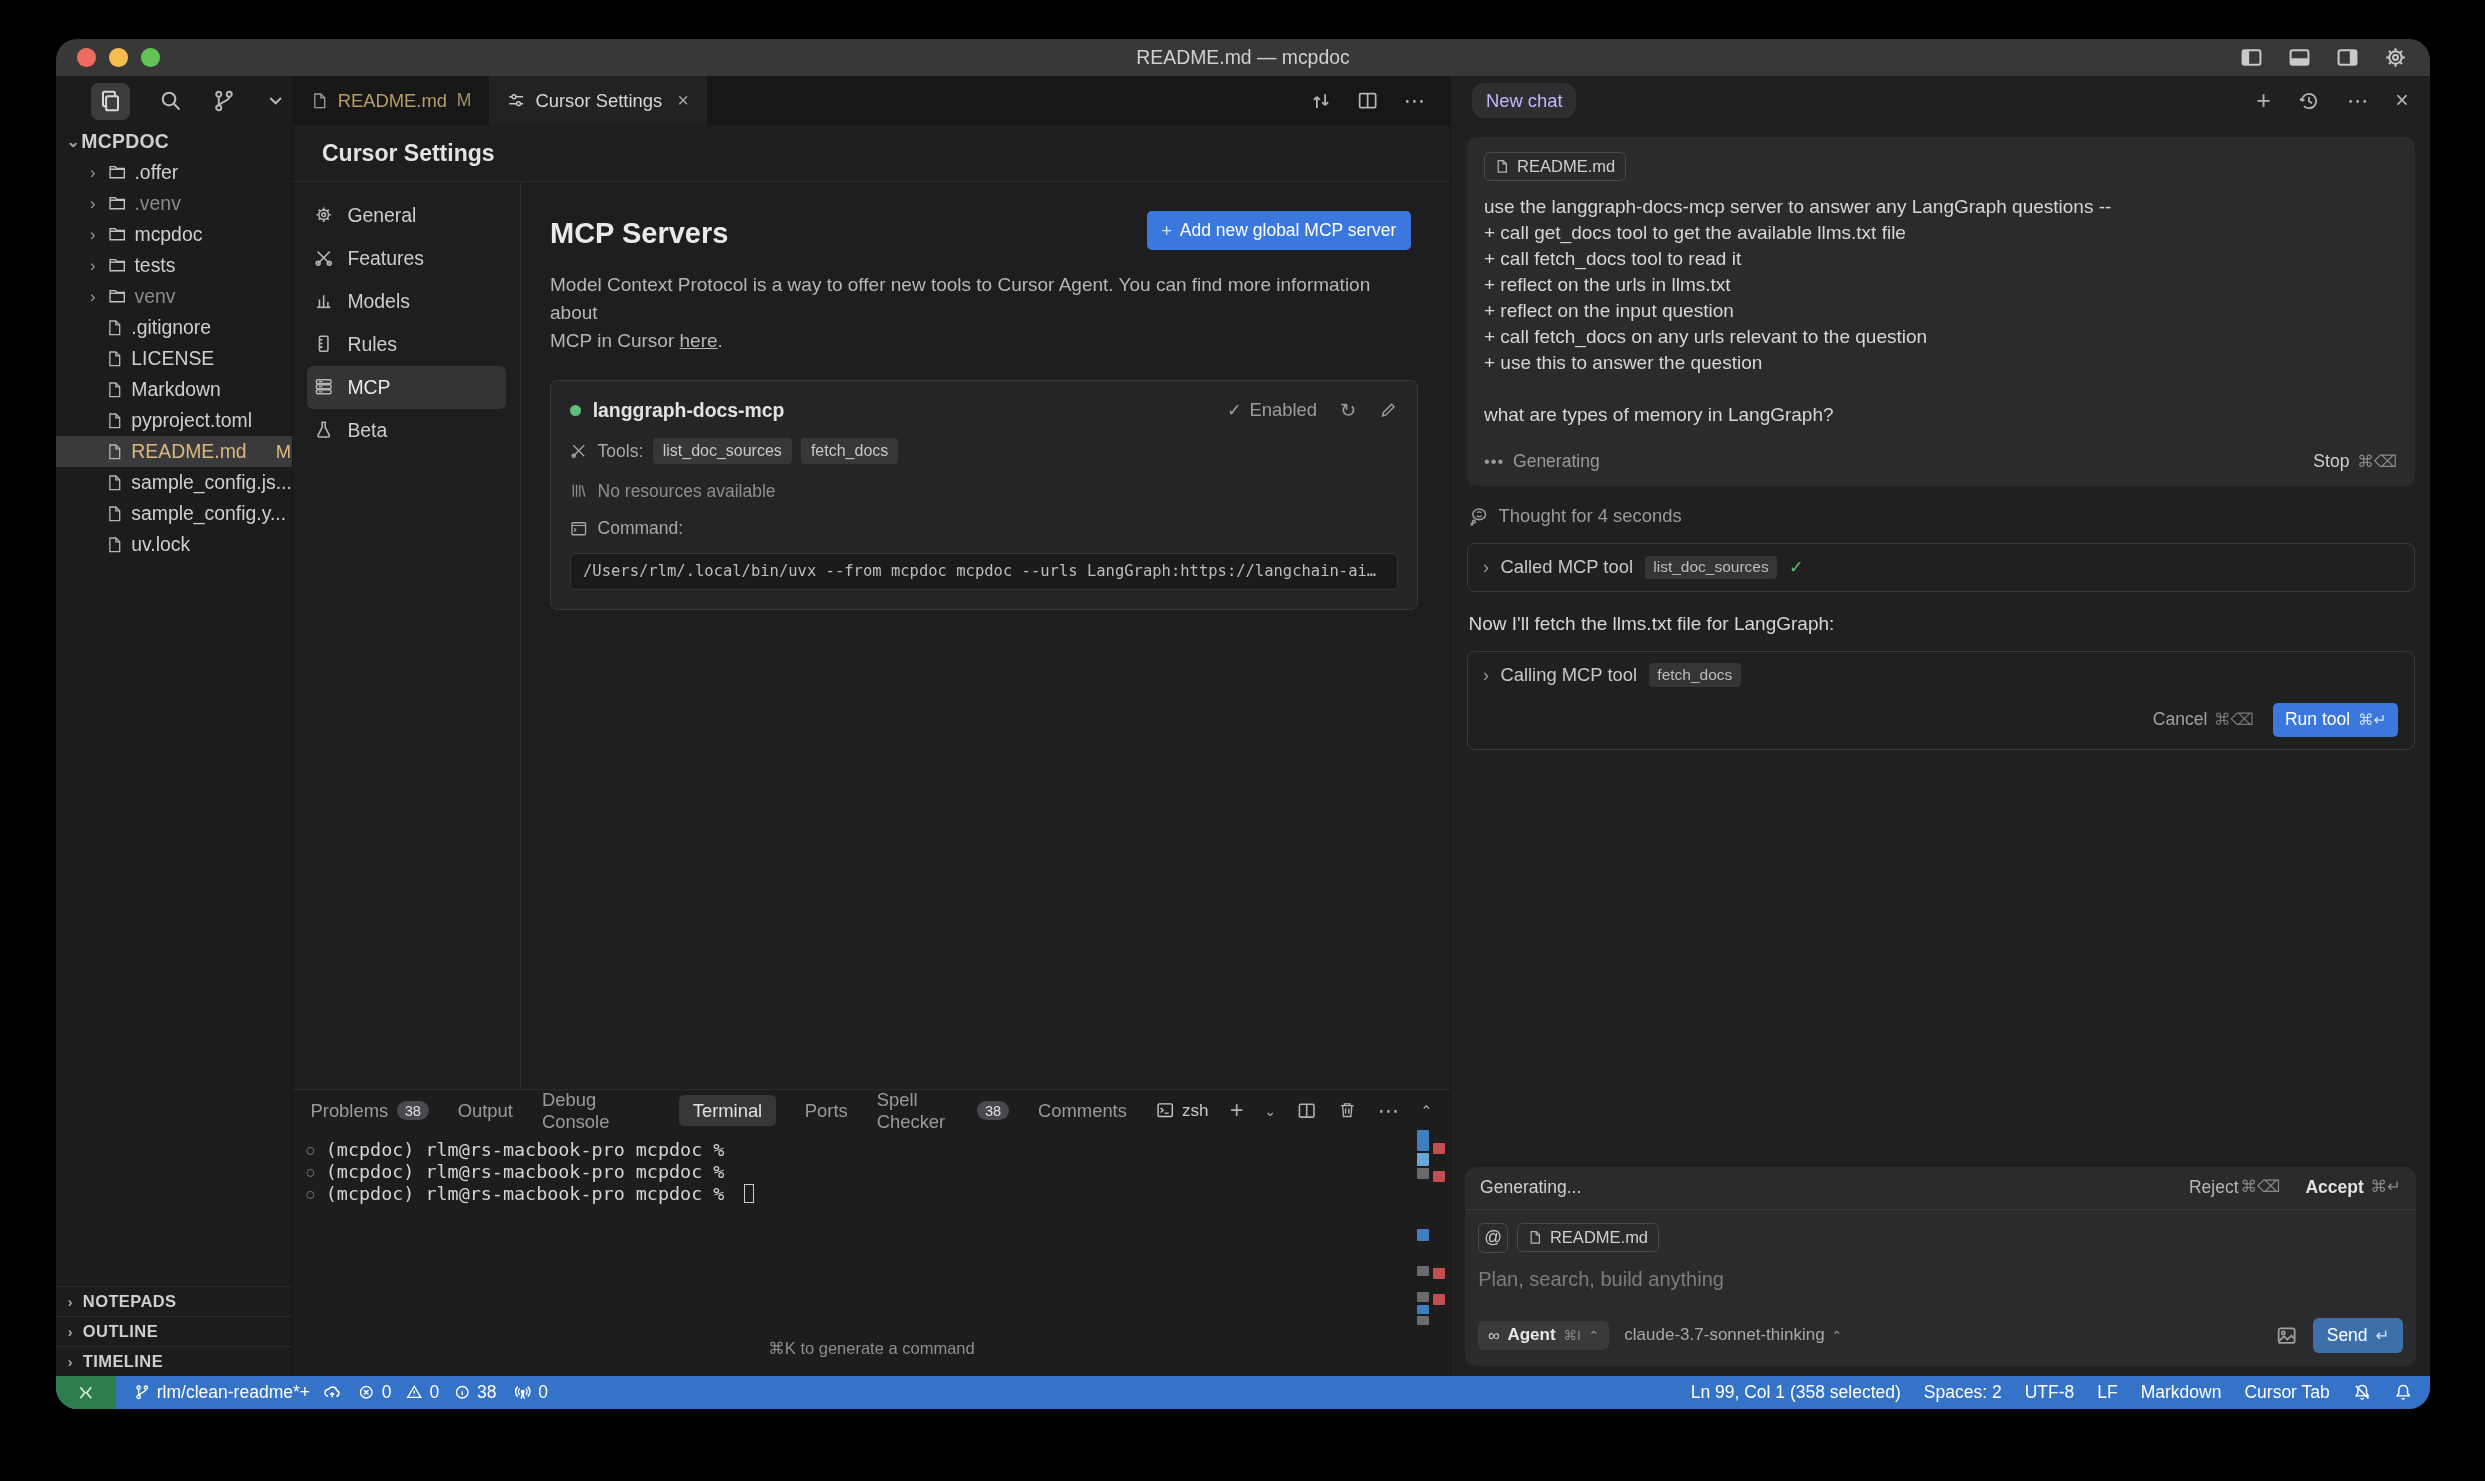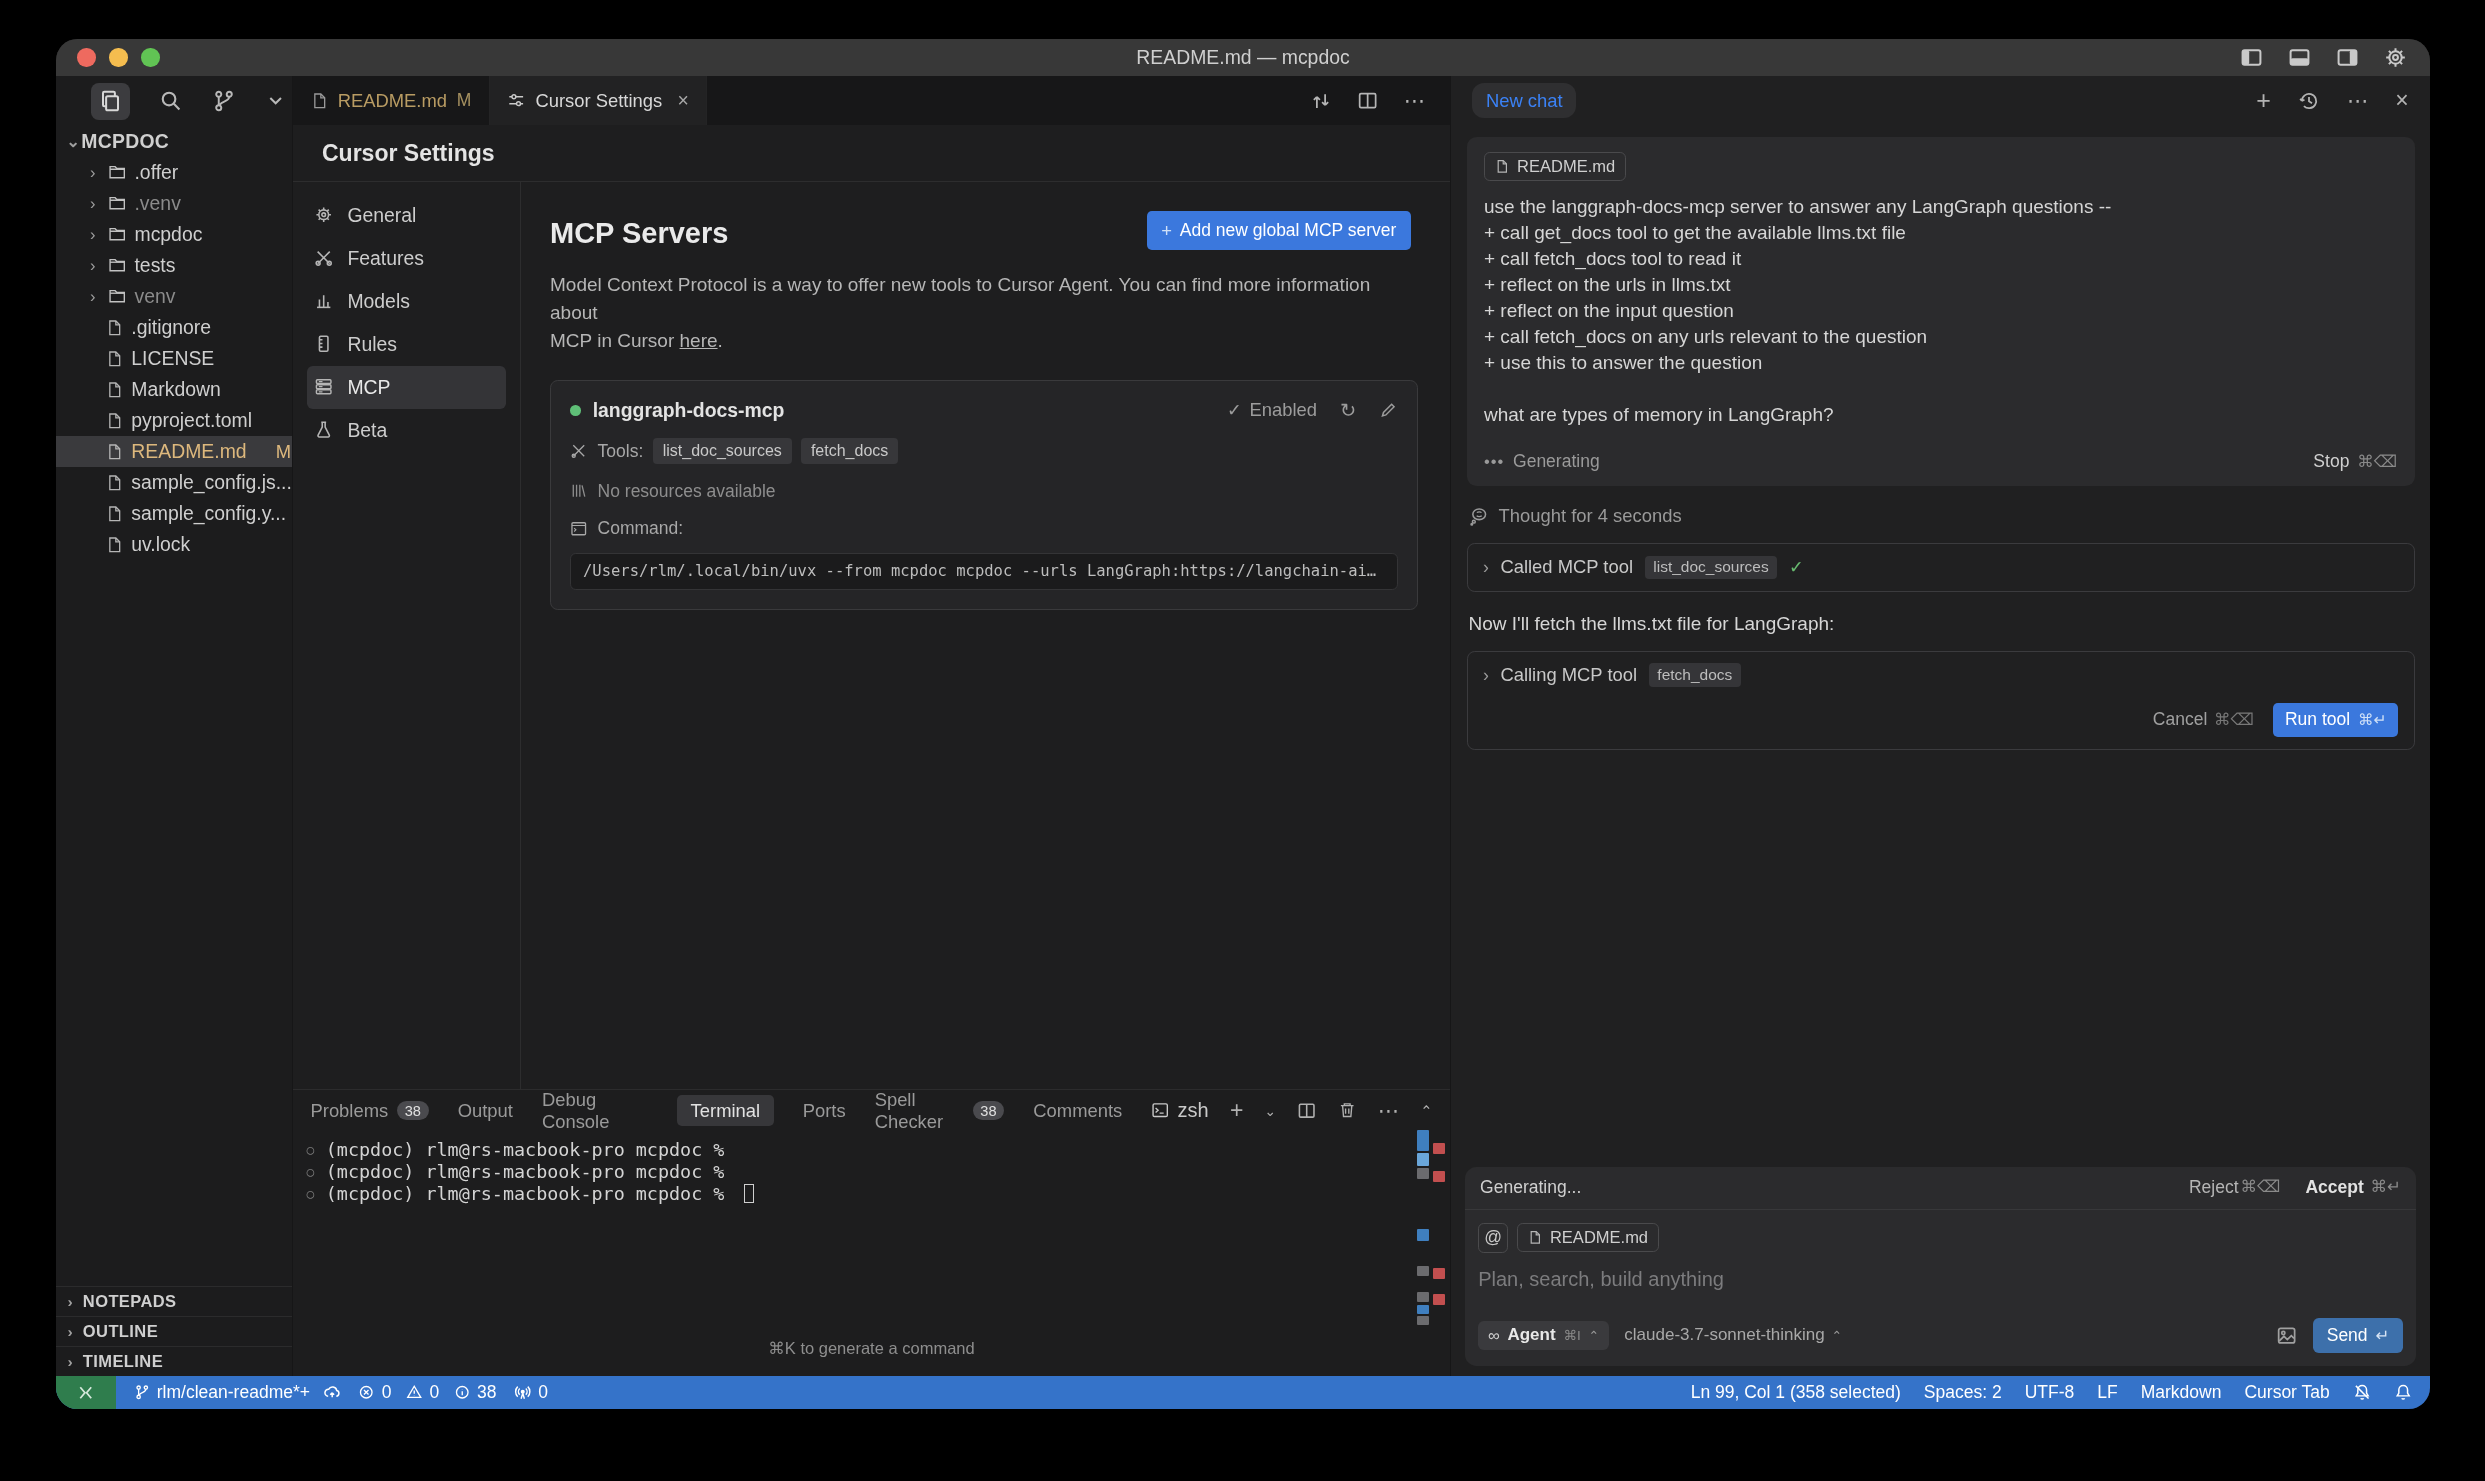--- a/index.html
+++ b/index.html
@@ -73,32 +73,32 @@
   .dimtxt{color:#8e8e8e}
   .cmd-box{margin-top:13.6px;background:#1b1b1c;border:1px solid #343436;border-radius:5.8px;padding:8.7px 11.6px;font-family:"DejaVu Sans Mono",monospace;font-size:15.5px;color:#bdbdbd;white-space:nowrap;overflow:hidden;text-overflow:ellipsis}
 
   
   .terminal{height:287px;border-top:1px solid #2c2c2d;background:#1d1d1e;position:relative;flex:0 0 auto}
   .term-tabs{height:41px;display:flex;align-items:center;padding:0 17.5px;gap:29px;font-size:18.4px;color:#9a9a9a}
   .ttab{display:flex;align-items:center;gap:8.7px}
   .ttab.active{background:#37373a;color:#e2e2e2;padding:4.9px 13.6px;border-radius:4.9px}
   .tbadge{background:#4a4a4e;color:#e0e0e0;font-size:14.6px;border-radius:11.6px;padding:1.9px 7.8px}
   .term-right{margin-left:auto;display:flex;align-items:center;gap:21.3px;color:#b0b0b0}
-  .zsh{display:flex;align-items:center;gap:7.8px;font-size:20px;color:#c9c9c9}
+  .zsh{display:flex;align-items:center;gap:7.8px;font-size:17px;color:#c9c9c9}
   .term-lines{margin-top:7.8px;font-family:"DejaVu Sans Mono",monospace;font-size:18.4px;color:#d4d4d4;line-height:22px}
   .tline{display:flex;align-items:center;padding-left:13.6px;gap:11.6px}
   .tline .mark{color:#7a7a7a;font-size:12.6px}
   .cursorblk{display:inline-block;width:10.7px;height:19.4px;border:1.5px solid #cfcfcf;margin-left:7.8px;vertical-align:middle}
   .term-hint{position:absolute;bottom:18px;left:0;right:0;text-align:center;font-size:16.5px;color:#8e8e8e}
   .deco{position:absolute;border-radius:1px}
 
   
   .chat{width:980px;background:#202021;border-left:1px solid #161617;display:flex;flex-direction:column;min-height:0}
   .chat-top{height:49px;display:flex;align-items:center;padding:0 21.3px;flex:0 0 auto}
-  .chat-tab{background:#2f2f31;border-radius:12px;padding:6.8px 13.6px;font-size:18.4px;color:#3b82f6}
+  .chat-tab{background:#2f2f31;border-radius:12px;padding:6.8px 13.6px;font-size:18.4px;color:#c4b5fd}
   .chat-top-icons{margin-left:auto;display:flex;align-items:center;gap:27px;color:#b3b3b3}
   .msg-card{margin:11.6px 15.5px 0;background:#2b2b2d;border-radius:9.7px;padding:15.5px 17.5px 13.6px}
   .fchip{display:inline-flex;align-items:center;gap:7.8px;border:1px solid #4a4a4c;border-radius:5.8px;padding:3.9px 9.7px;font-size:16.5px;color:#cfcfcf;background:transparent}
   .fchip .ic{color:#b5b5b5}
   .msg-lines{margin-top:13.6px;font-size:19px;line-height:26px;color:#d6d6d6}
   .msg-line{min-height:26px}
   .msg-foot{display:flex;align-items:center;margin-top:23px;font-size:17.5px}
   .gen{display:flex;align-items:center;gap:8.7px;color:#9a9a9a}
   .gen .dots{letter-spacing:1px;font-size:16.5px}
   .stop{margin-left:auto;display:flex;gap:7.8px;align-items:center;color:#d0d0d0}

